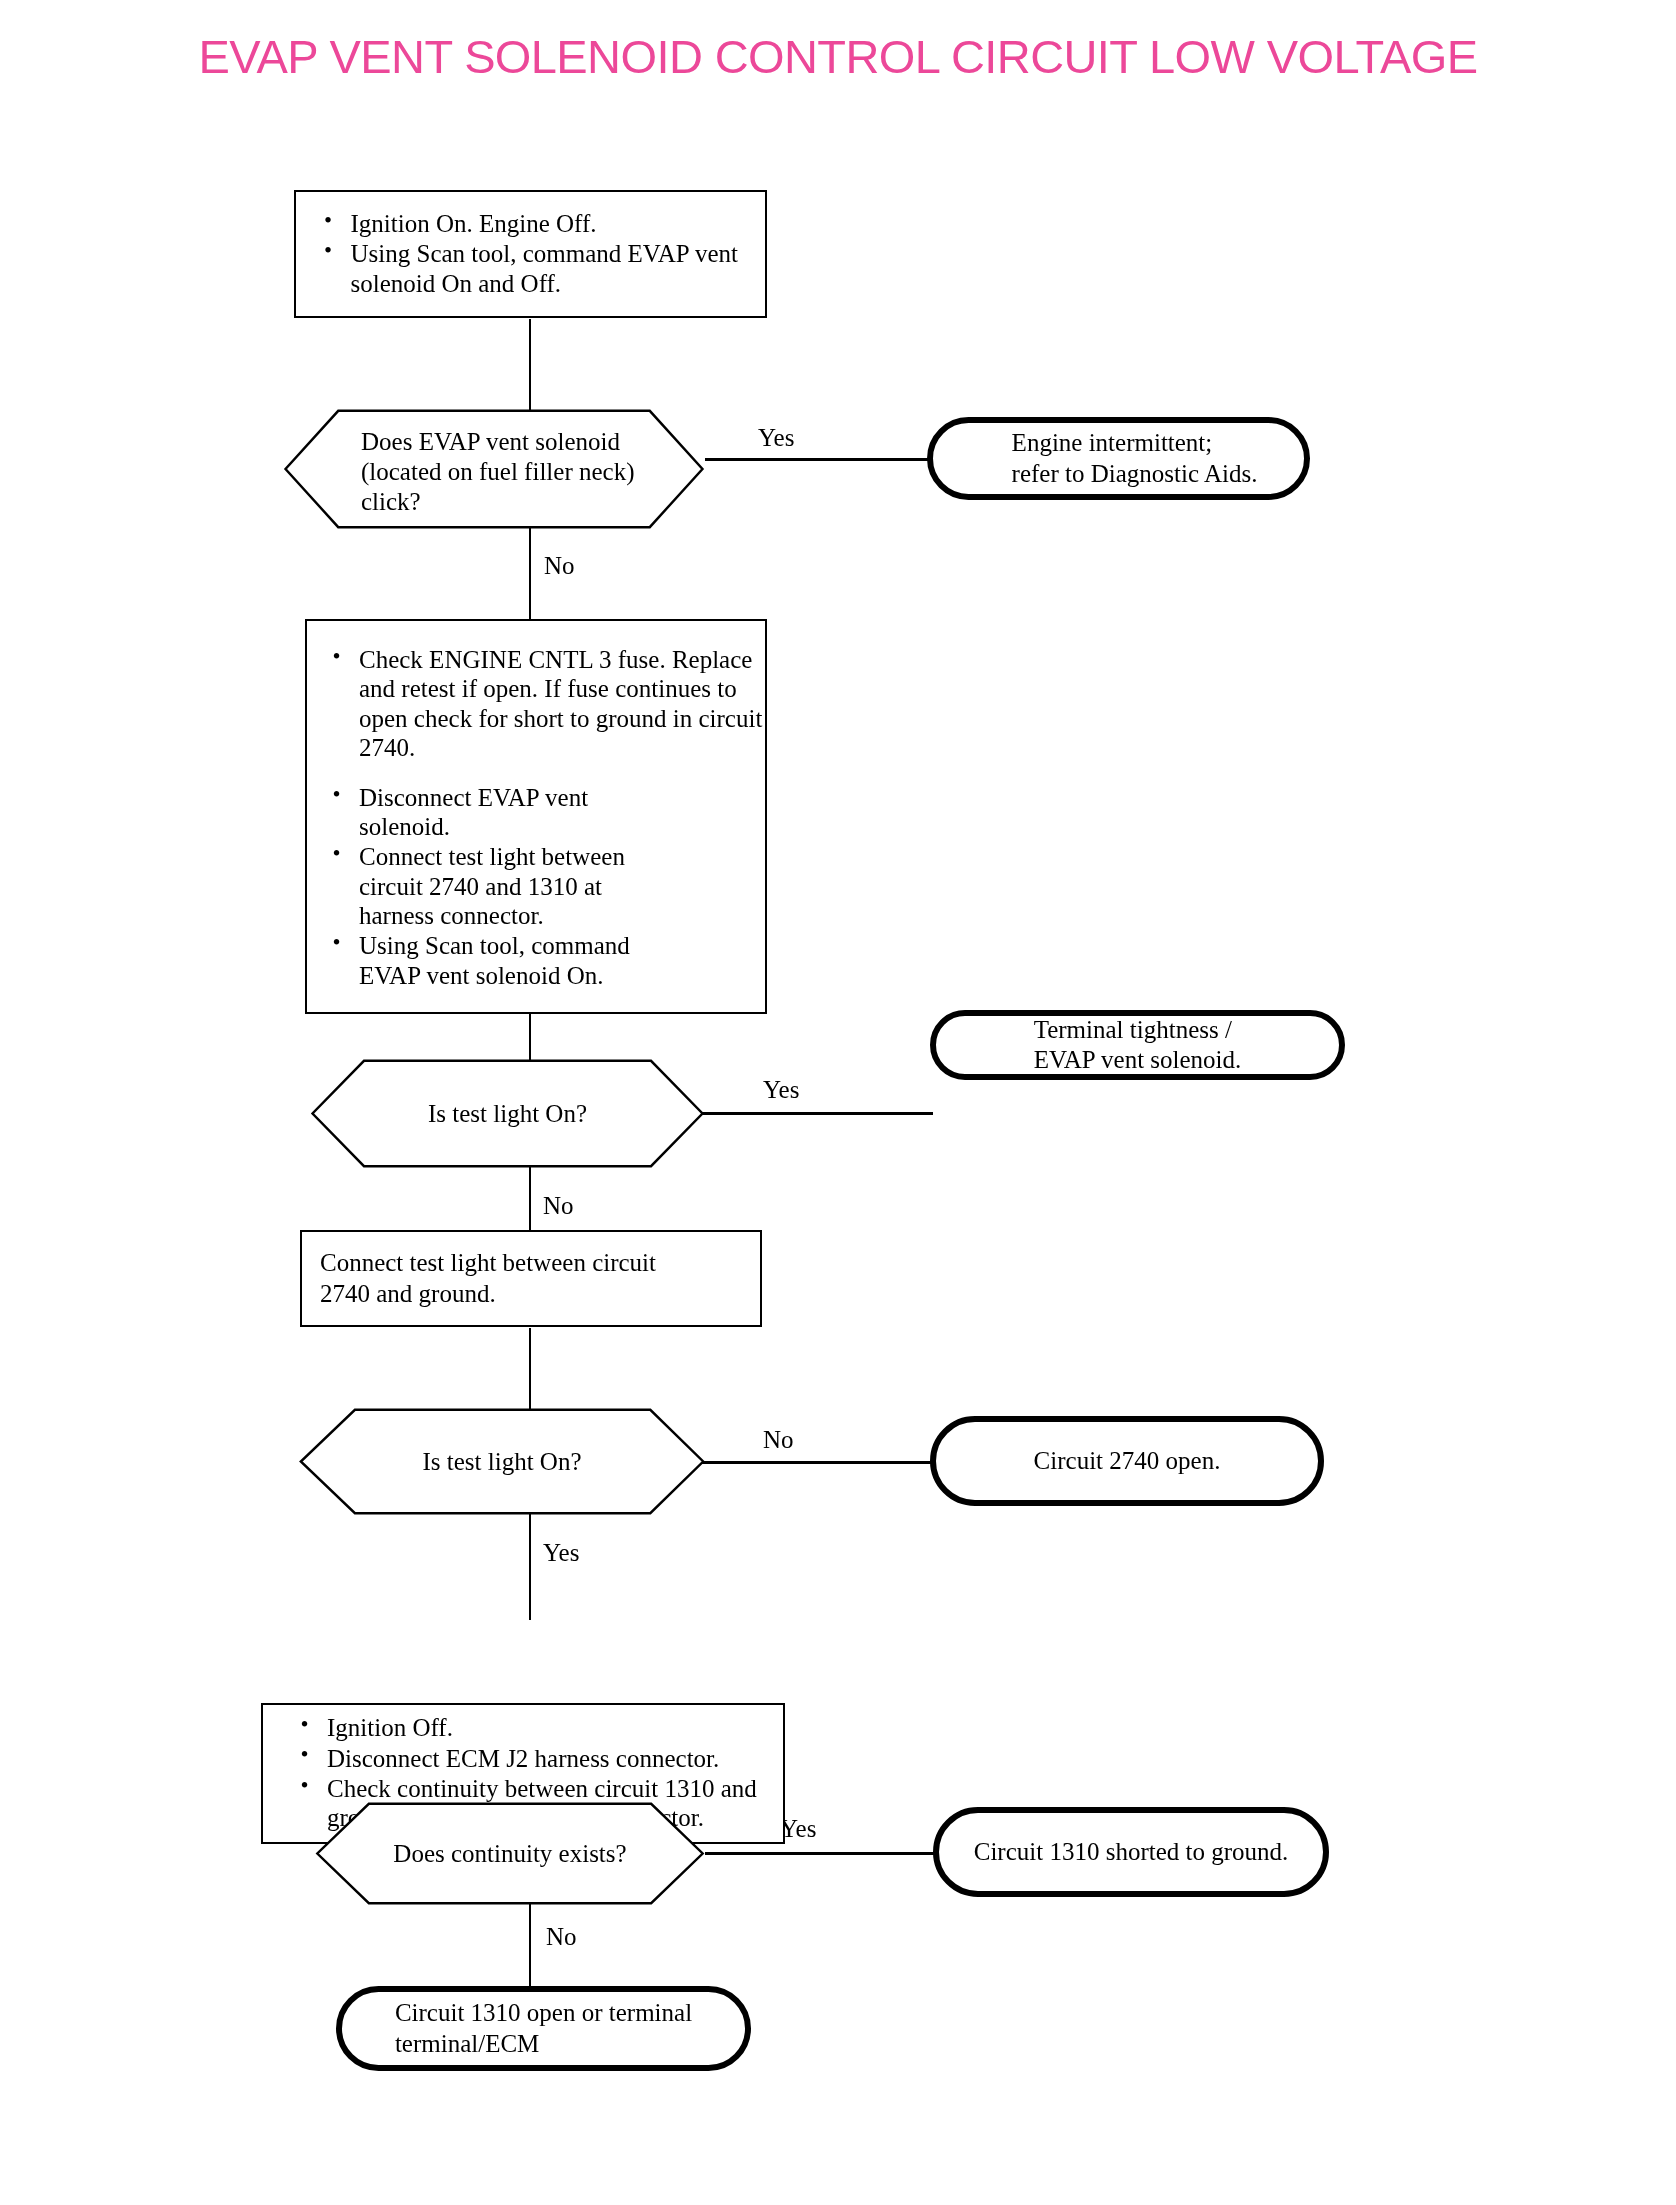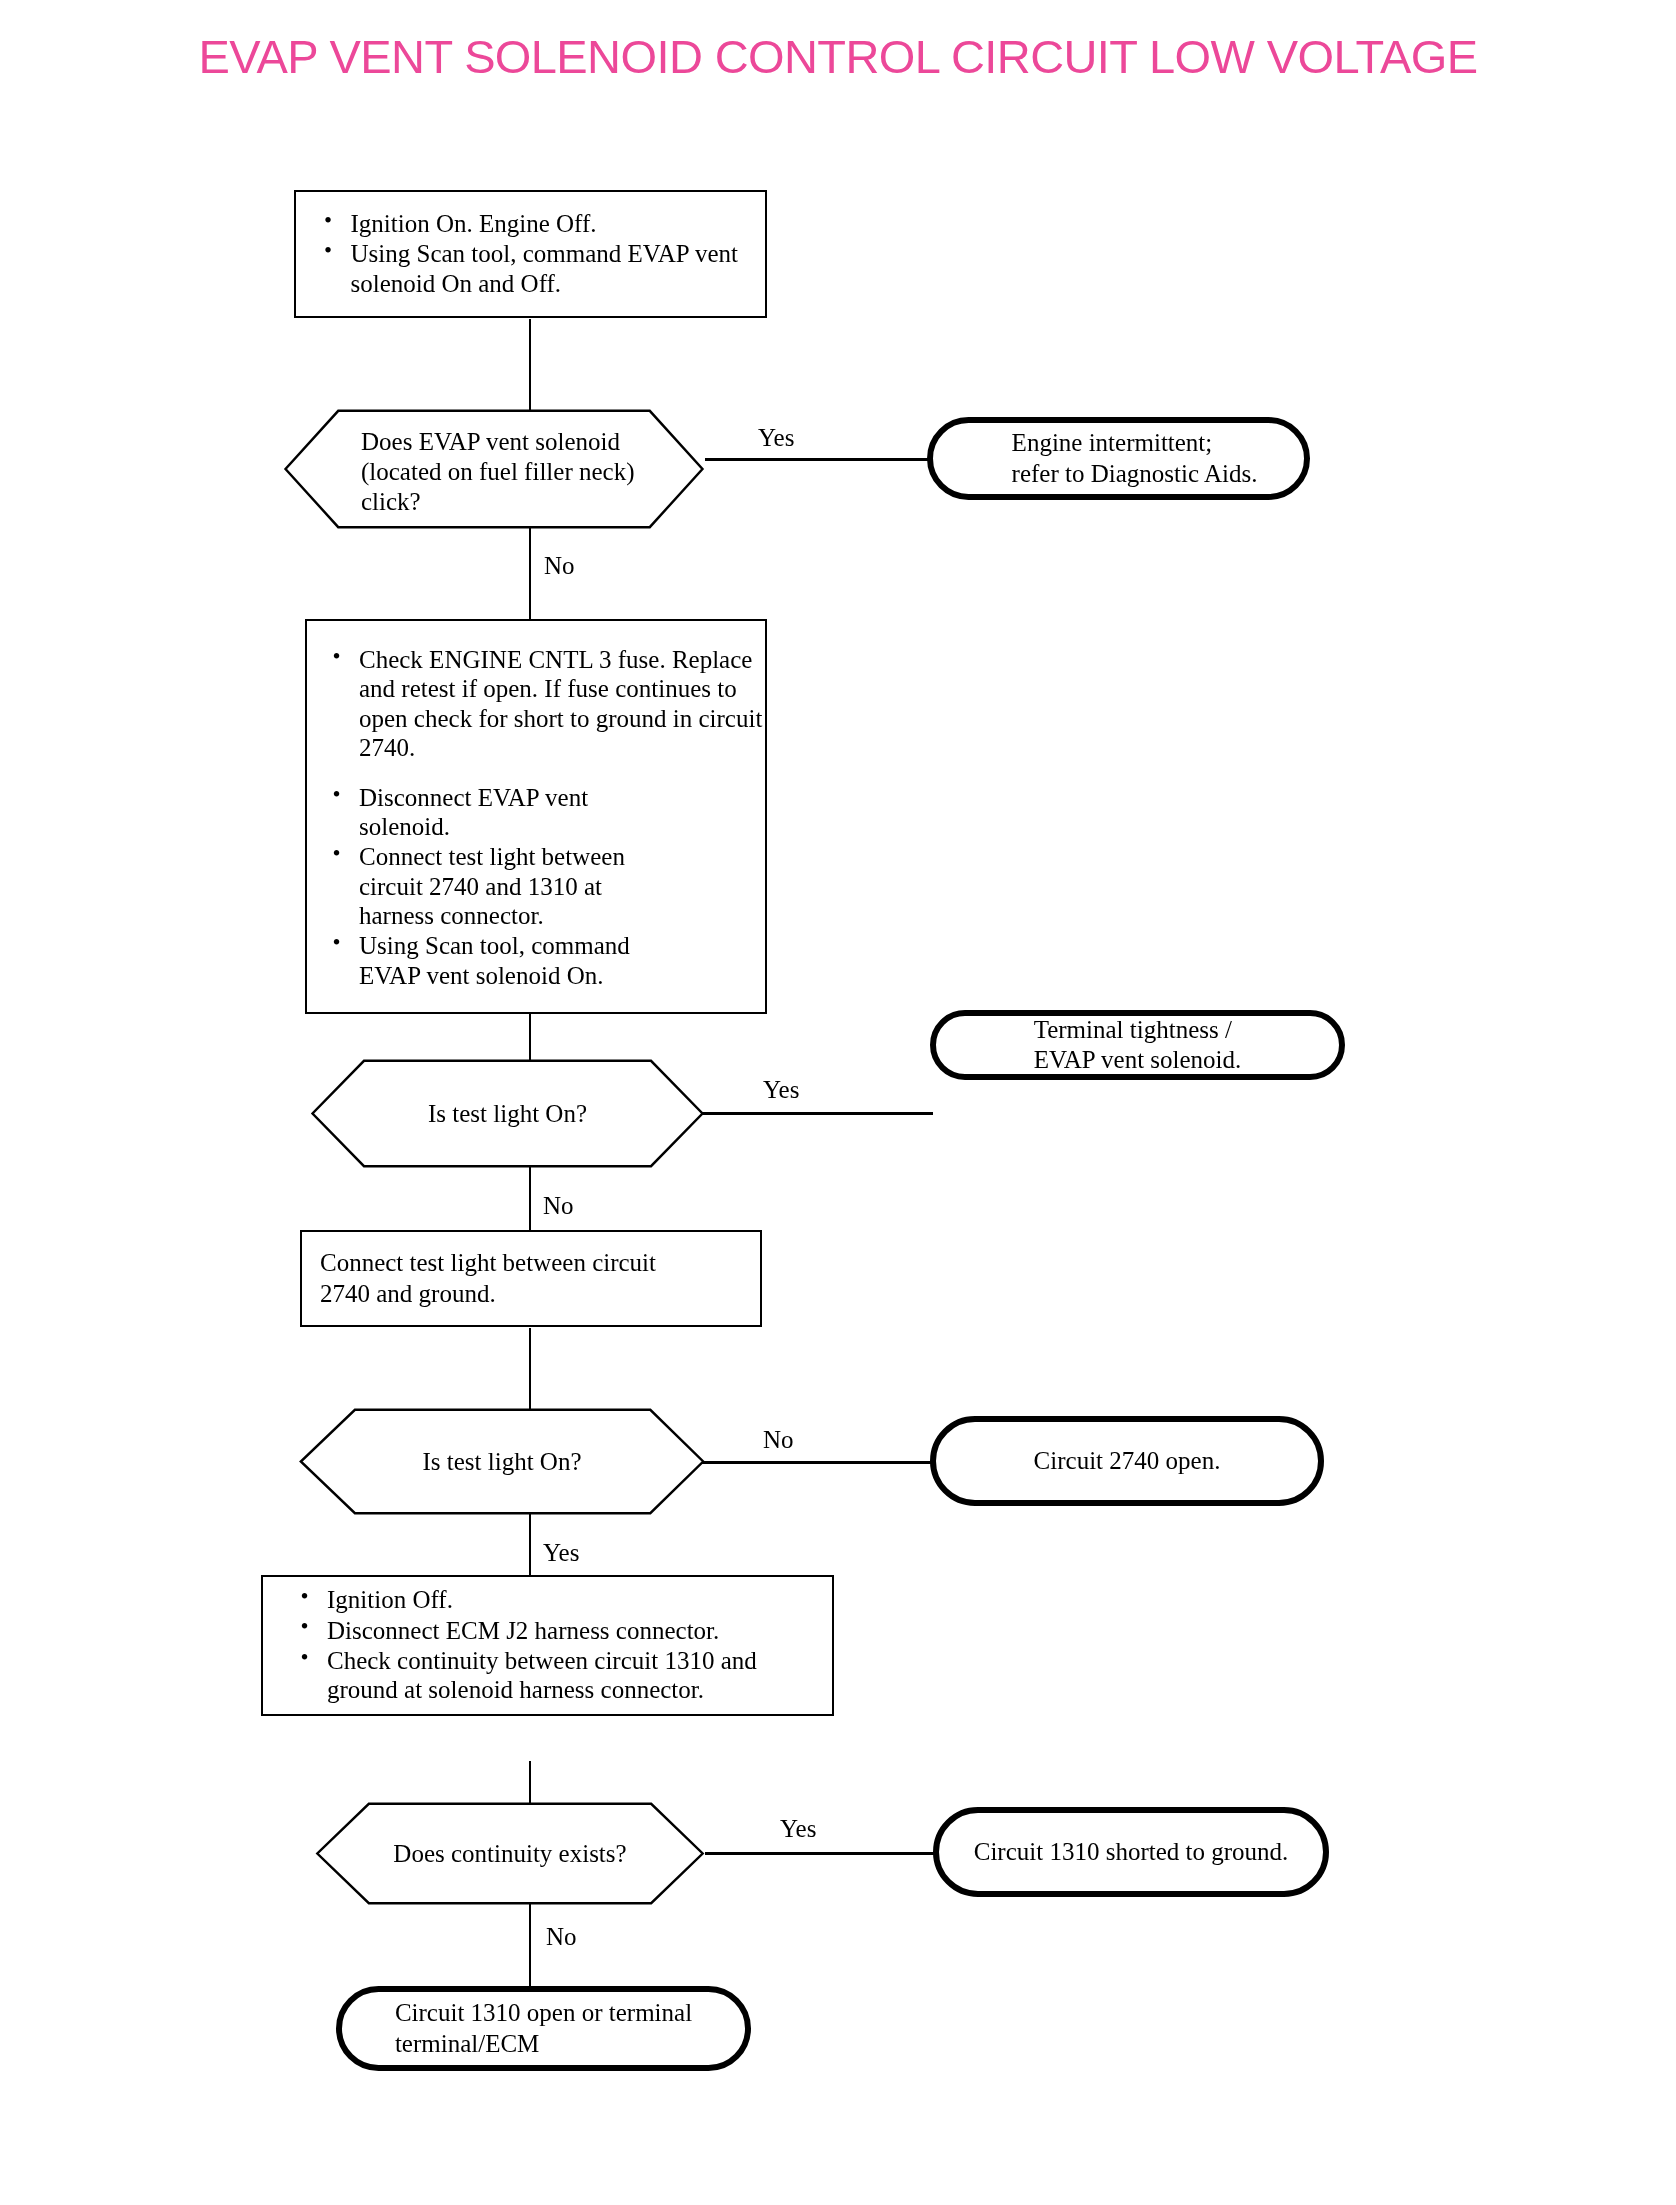--- a/index.html
+++ b/index.html
@@ -230,21 +230,21 @@
       <div class="dec-label" style="text-align:center;">Is test light On?</div>
     </div>
   </div>
 
   <div class="node term soft" style="left:930px; top:1416px; width:394px; height:90px;">
     <div class="node-body">
       <div class="plain">Circuit 2740 open.</div>
     </div>
   </div>
 
-  <div class="node proc" style="left:261px; top:1575px; width:573px; height:141px;">
+  <div class="node proc" style="left:261px; top:1703px; width:524px; height:141px;">
     <div class="node-body">
       <ul class="bullets" style="padding-left:29px;">
         <li>Ignition Off.</li>
         <li>Disconnect ECM J2 harness connector.</li>
         <li style="padding-right:24px;">Check continuity between circuit 1310 and ground at solenoid harness connector.</li>
       </ul>
     </div>
   </div>
 
   <div class="decision" style="left:315px; top:1802px; width:390px; height:103px;">

